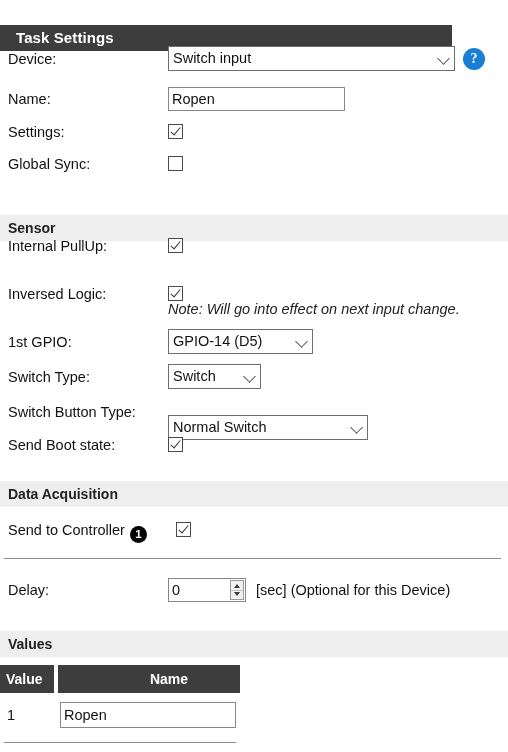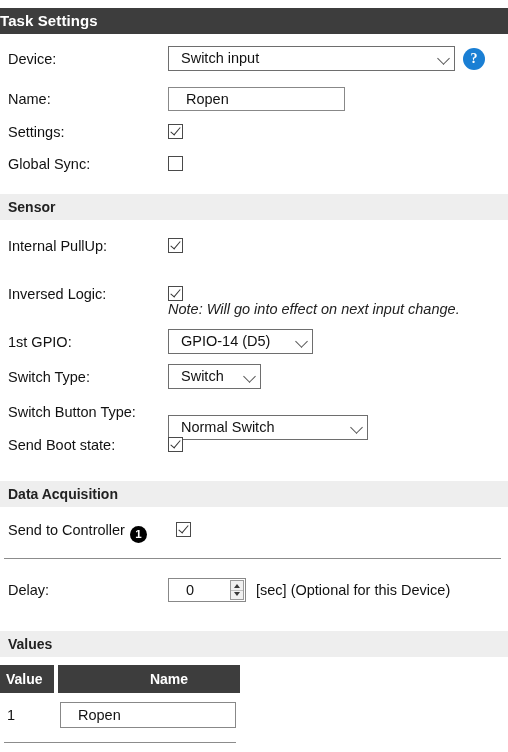--- a/index.html
+++ b/index.html
@@ -14,29 +14,30 @@
     font-family: "Liberation Sans", sans-serif;
     font-size: 14px;
     color: #111111;
     position: relative;
   }
   .page { position: relative; width: 508px; height: 752px; }
 
   
   .sect-dark {
     position: absolute;
-    left: 0; width: 508px; height: 26px;
+    left: 0; width: 452px; height: 26px;
     background: #3d3d3d;
     color: #ffffff;
     font-weight: bold;
     font-size: 15px;
     line-height: 26px;
-    padding-left: 0;
+    padding-left: 16px;
     box-sizing: border-box;
     letter-spacing: .1px;
+    margin-top: 17px;
   }
   .sect-light {
     position: absolute;
     left: 0; width: 508px; height: 26px;
     background: #eeeeee;
     color: #222222;
     font-weight: bold;
     font-size: 14px;
     line-height: 26px;
     padding-left: 8px;
@@ -57,32 +58,32 @@
 
   
   .txt {
     box-sizing: border-box;
     height: 24px;
     border: 1px solid #888888;
     background: #ffffff;
     font-family: "Liberation Sans", sans-serif;
     font-size: 14.5px;
     color: #111111;
-    padding: 0 17px;
+    padding: 0 3px;
     outline: none;
   }
   .sel {
     box-sizing: border-box;
     height: 25px;
     border: 1px solid #6e6e6e;
     background: #ffffff;
     font-family: "Liberation Sans", sans-serif;
     font-size: 14.5px;
     color: #111111;
-    padding: 0 20px 0 12px;
+    padding: 0 20px 0 4px;
     line-height: 23px;
     position: relative;
     white-space: nowrap;
     overflow: hidden;
   }
   .sel .caret {
     position: absolute;
     right: 6px; top: 50%;
     width: 8px; height: 8px;
     margin-top: -5px;
@@ -250,21 +251,21 @@
     </div>
   </div>
 
   <div class="row" style="top:151px;">
     <div class="lbl">Global Sync:</div>
     <div class="fld" style="top:5px;">
       <span class="cbx"></span>
     </div>
   </div>
 
-  <div class="sect-light" style="top:194px;">Sensor</div>
+  <div class="sect-light" style="top:215px;">Sensor</div>
 
   <div class="row" style="top:233px;">
     <div class="lbl">Internal PullUp:</div>
     <div class="fld" style="top:5px;">
       <span class="cbx on"></span>
     </div>
   </div>
 
   <div class="row" style="top:281px;padding-left:24px;">
     <div class="lbl">Inversed Logic:</div>

